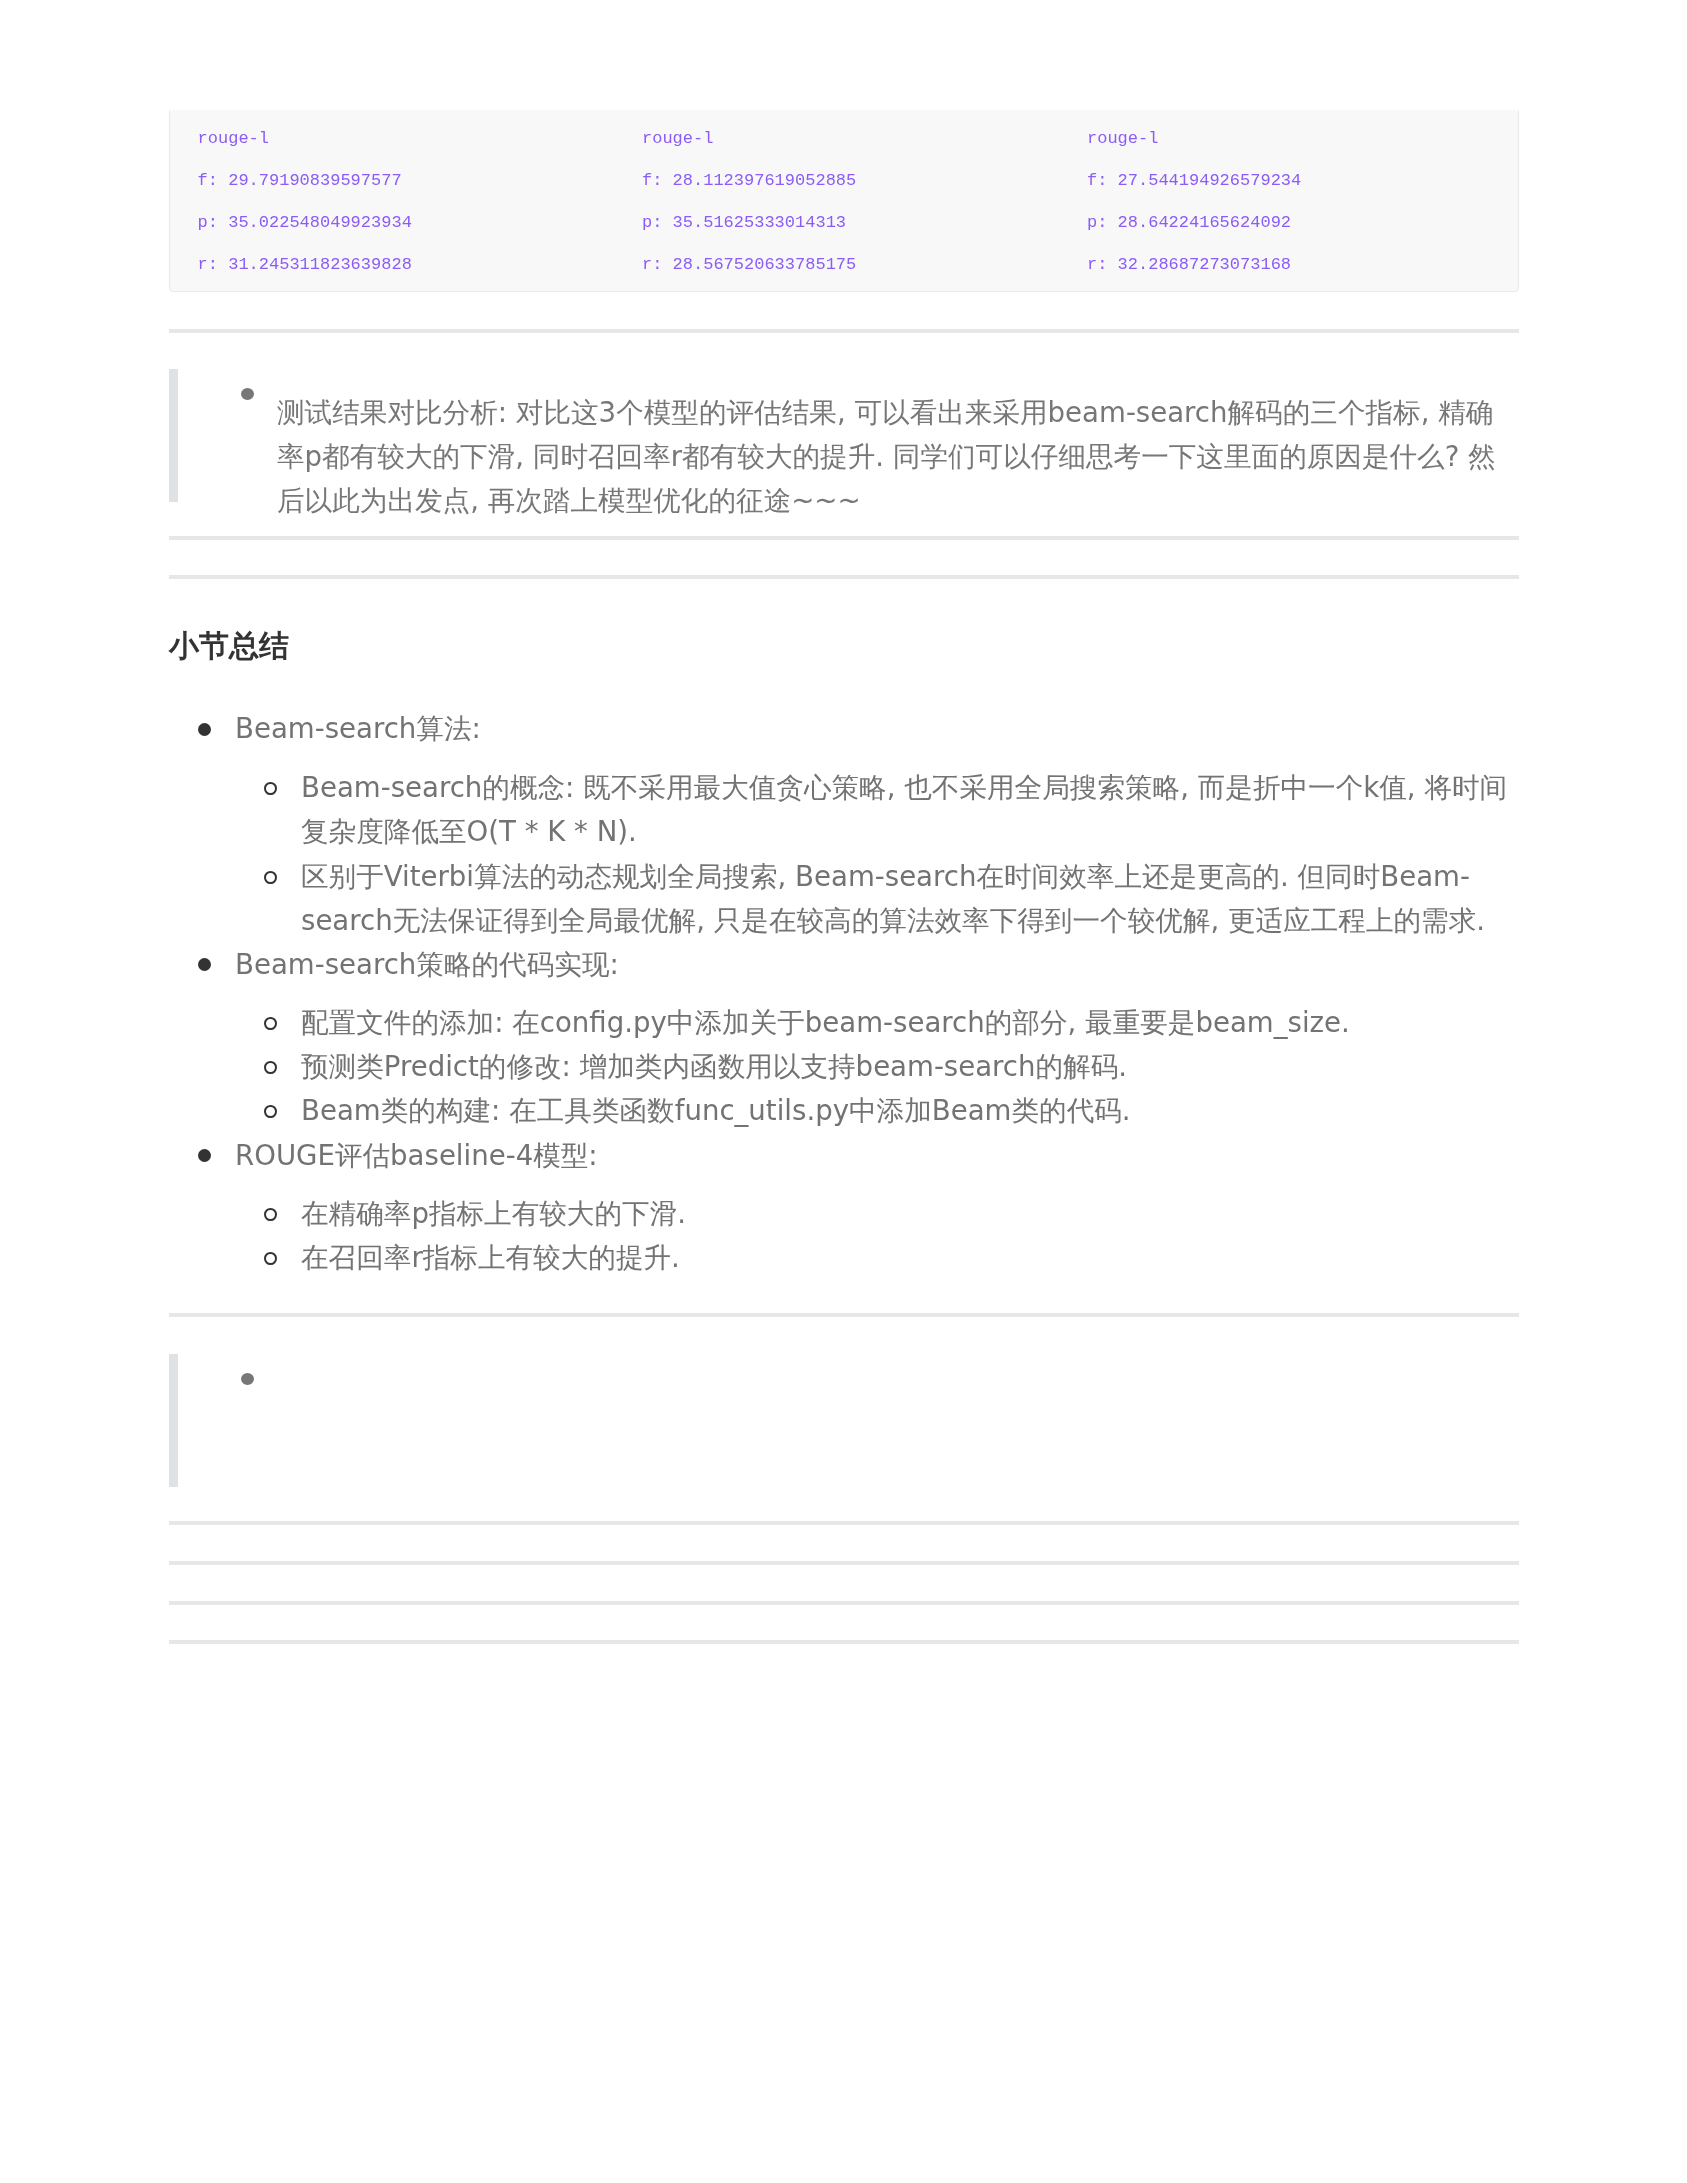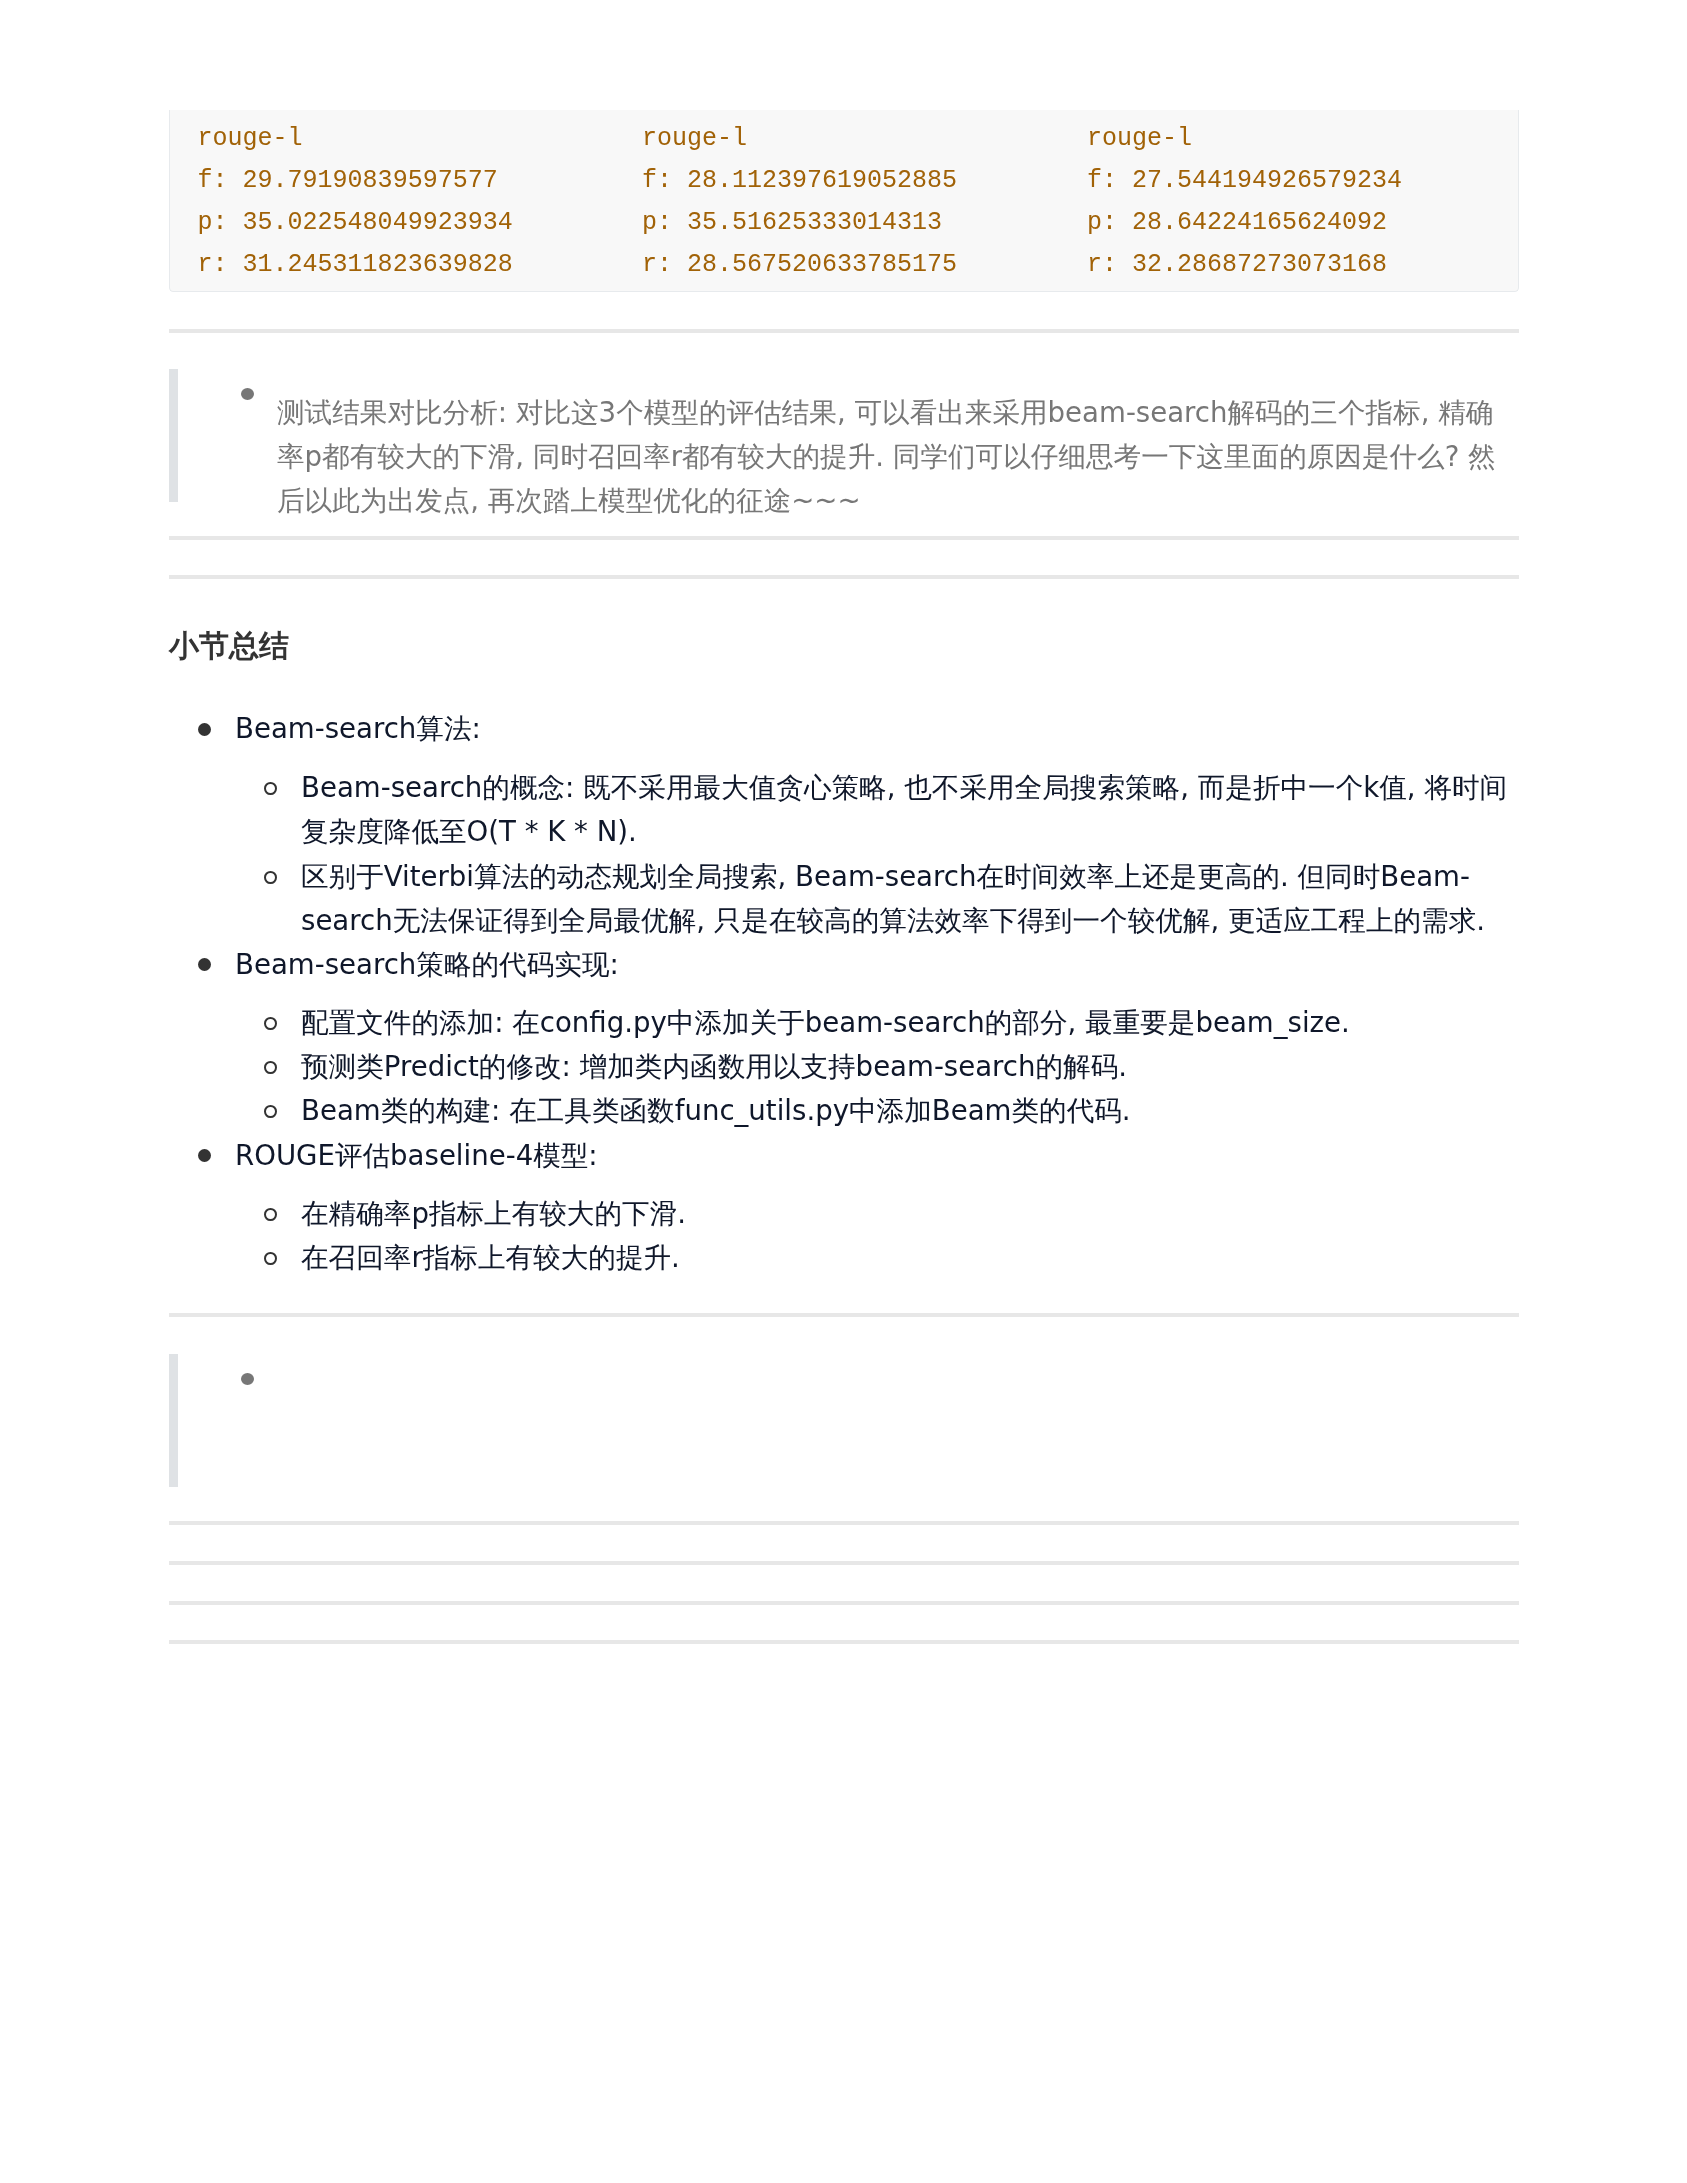--- a/index.html
+++ b/index.html
@@ -9,34 +9,34 @@
     color: #333333;
   }
   .page { position: absolute; left: 169px; top: 0; width: 1350px; }
 
   
   .code {
     position: absolute; left: 0; top: 110px; width: 1350px; height: 182px;
     background: #f8f8f8; border: 1.7px solid #e7eaed; border-top: none;
     border-radius: 0 0 4.4px 4.4px; box-sizing: border-box;
   }
-  .code-col { position: absolute; top: 7.7px; font-family: "Liberation Mono", "DejaVu Sans Mono", monospace; font-size: 25px; color: #a16207; }
+  .code-col { position: absolute; top: 7.7px; font-family: "Liberation Mono", "DejaVu Sans Mono", monospace; font-size: 17px; color: #8b5cf6; }
   .code-col div { height: 42px; line-height: 42px; white-space: pre; }
 
   .hr { position: absolute; left: 0; width: 1350px; height: 4.4px; background: #e7e7e7; }
 
   
   .bq { position: absolute; left: 0; width: 1350px; }
   .bq-bar { position: absolute; left: 0; top: 0; width: 8.8px; height: 100%; background: #dfe2e5; }
   .bq-item { position: absolute; left: 108px; right: 22px; color: #777777; font-size: 27.6px; line-height: 44px; margin-top: 20px; }
   .bq-bullet { position: absolute; left: 72px; width: 13.2px; height: 12px; border-radius: 50%; background: #777; }
 
   h2 { position: absolute; left: 0; top: 613px; margin: 0; font-size: 30px; font-weight: bold; color: #333; line-height: 66px; text-align: center; }
 
-  .li { position: absolute; font-size: 27.6px; line-height: 44px; color: #0f172a; }
+  .li { position: absolute; font-size: 27.6px; line-height: 44px; color: #737373; }
   .disc { position: absolute; width: 13.2px; height: 13.2px; border-radius: 50%; background: #333; }
   .circ { position: absolute; width: 8.8px; height: 8.8px; border-radius: 50%; border: 2.2px solid #333; }
 </style>
 </head>
 <body>
 
 <div class="page">
 
   <div class="code">
     <div class="code-col" style="left:27.6px;">

